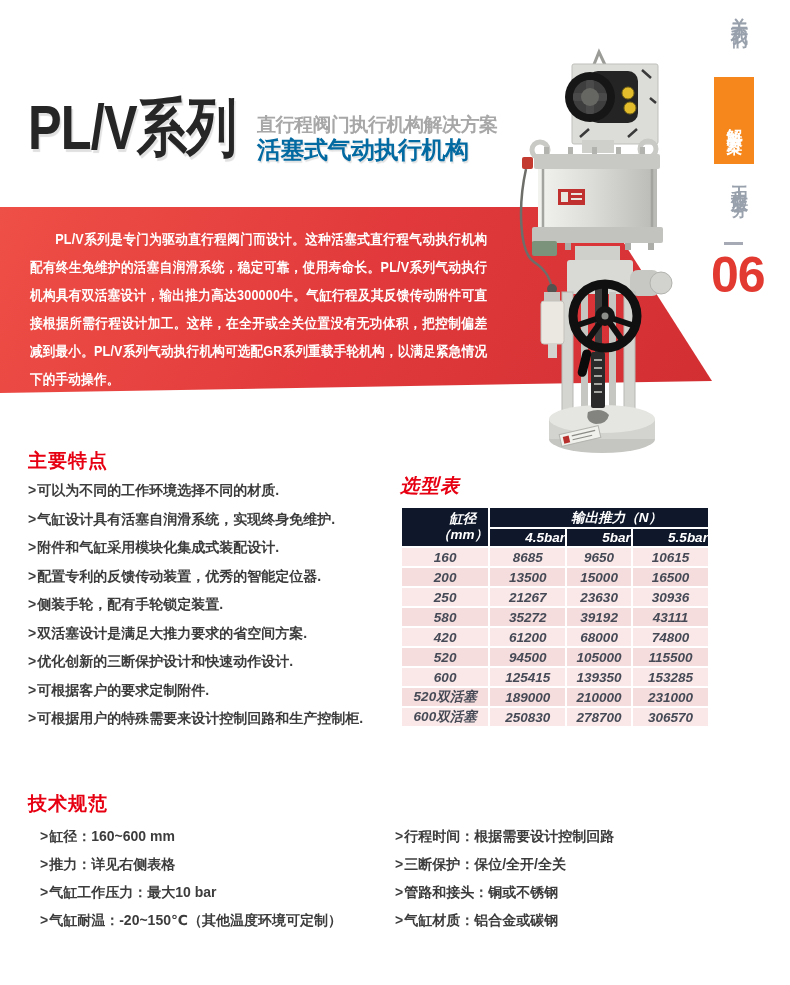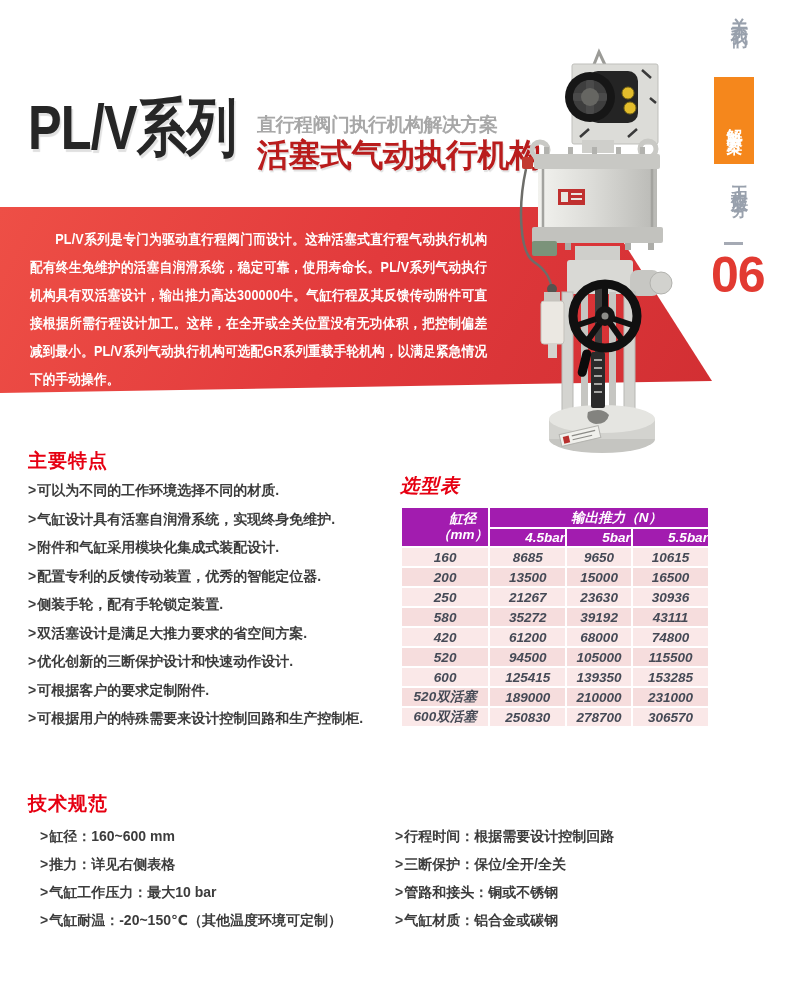--- a/index.html
+++ b/index.html
@@ -5,21 +5,21 @@
   html,body{margin:0;padding:0;background:#ffffff;}
   .page{position:relative;width:790px;height:985px;background:#ffffff;overflow:hidden;
         font-family:"Liberation Sans","DejaVu Sans",sans-serif;}
 
   
   .title-main{position:absolute;left:28px;top:96px;font-size:63px;font-weight:bold;color:#262626;
               line-height:1;letter-spacing:-1px;transform:scaleX(0.80);transform-origin:left top;
               text-shadow:2px 3px 1px rgba(0,0,0,0.12);white-space:nowrap;}
   .title-sub1{position:absolute;left:257px;top:112px;font-size:19px;color:#a7a7a7;font-weight:bold;
               letter-spacing:-0.5px;white-space:nowrap;}
-  .title-sub2{position:absolute;left:257px;top:134px;font-size:32px;color:#b91c1c;font-weight:bold;
+  .title-sub2{position:absolute;left:257px;top:134px;font-size:24px;color:#0369a1;font-weight:bold;
               letter-spacing:-0.5px;text-shadow:1px 2px 1px rgba(0,0,0,0.12);white-space:nowrap;text-align:center;}
 
   
   .banner{position:absolute;left:0;top:207px;width:712px;height:186px;
           background:linear-gradient(118deg,#ee4f46 0%,#e23a3c 50%,#d22f33 100%);
           clip-path:polygon(0 0,84.4% 0,100% 93.5%,0 100%);}
   .banner p{position:absolute;left:30px;top:18px;margin:0;width:508px;
             transform:scaleX(0.9);transform-origin:left top;
             font-size:14px;line-height:28px;font-weight:bold;color:#ffffff;
             text-align:justify;text-indent:2em;letter-spacing:0.2px;}
@@ -38,21 +38,21 @@
   
   .sect-head{margin:0;font-size:19px;font-weight:bold;color:#e60012;letter-spacing:1px;}
   .features{position:absolute;left:28px;top:448px;width:360px;}
   .features ul,.specs ul{list-style:none;margin:9px 0 0 0;padding:0;}
   .features li{margin:0 0 13.5px 0;font-size:14px;line-height:15px;font-weight:bold;color:#3c3c3c;}
   .marker{margin-right:1px;}
 
   .selection{position:absolute;left:400px;top:473px;width:310px;font-style:italic;}
   table{border-collapse:separate;border-spacing:2px;margin-top:7px;}
   th,td{text-align:center;vertical-align:middle;padding:0;}
-  thead th{background:#a21caf;color:#ffffff;font-weight:bold;font-size:13.5px;padding-left:35px;}
+  thead th{background:#0f172a;color:#ffffff;font-weight:bold;font-size:13.5px;padding-left:35px;}
   th.bore-th{width:86px;}
   th.press-th{width:68px;height:17px;}
   th.thrust-th{height:19px;margin-left:44px;}
   .bore-th span{display:block;line-height:16px;}
   tbody td{height:18px;font-size:13.5px;font-weight:bold;color:#454a56;}
   tbody td:first-child{width:86px;}
   tbody td:not(:first-child){width:68px;}
   tbody tr:nth-child(odd) td{background:#fae8e8;}
   tbody tr:nth-child(even) td{background:#f6dddd;}
 

